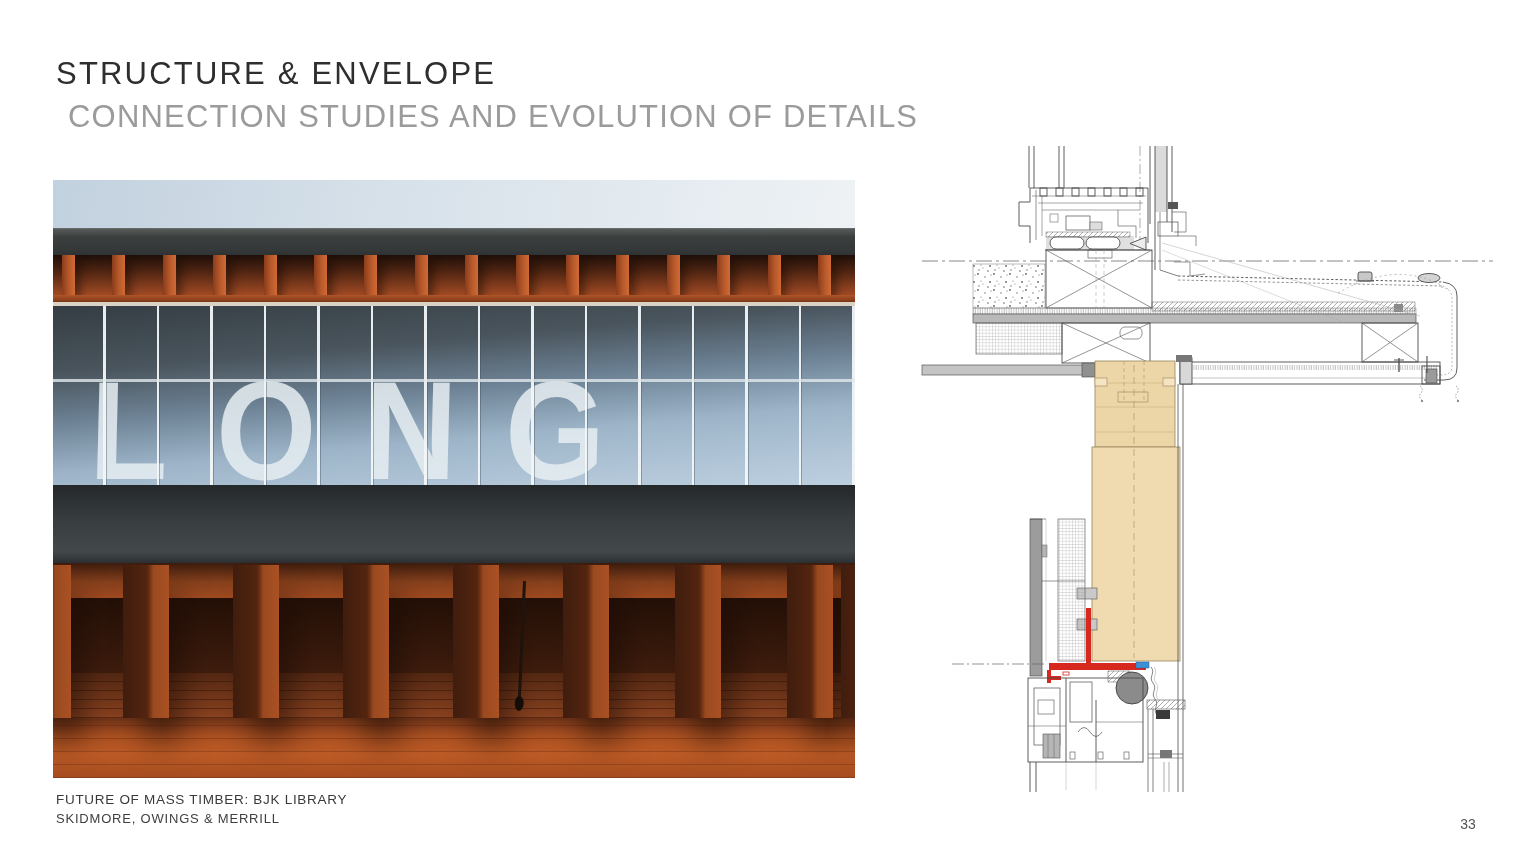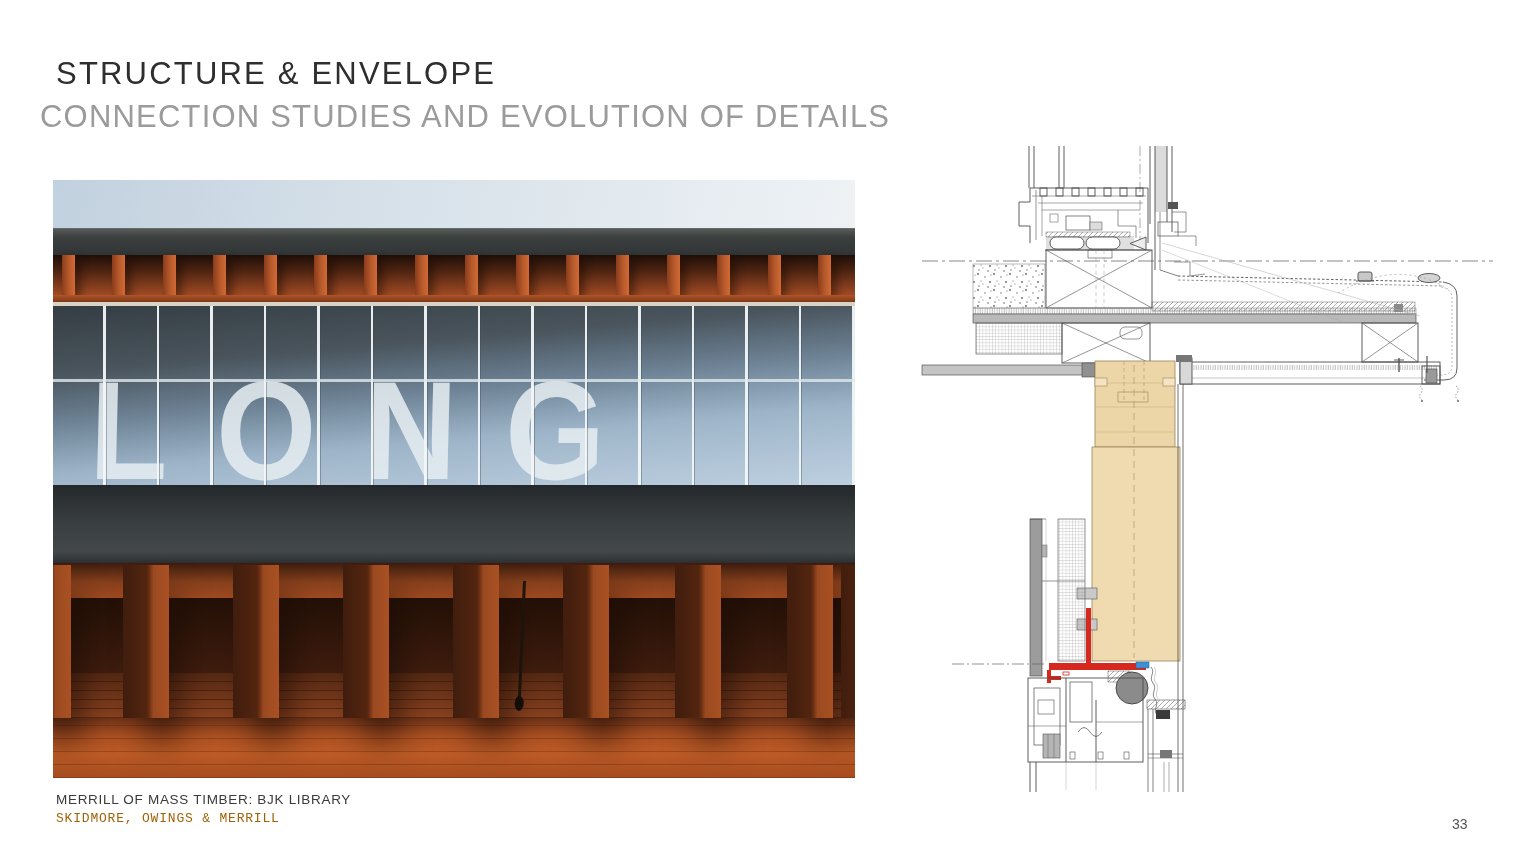--- a/index.html
+++ b/index.html
@@ -1,26 +1,26 @@
 <!DOCTYPE html>
 <html><head>
 <meta charset="utf-8">
 <style>
   html,body{margin:0;padding:0;background:#e8e8e8;}
   #slide{position:relative;width:1536px;height:864px;background:#ffffff;overflow:hidden;
          font-family:"Liberation Sans",sans-serif;}
   
   .title{position:absolute;left:56px;top:56px;font-size:31px;letter-spacing:2.2px;
          color:#2e2e2e;font-weight:400;white-space:nowrap;text-align:right;}
-  .subtitle{position:absolute;left:40px;top:99px;font-size:31px;letter-spacing:1.2px;
+  .subtitle{position:absolute;left:68px;top:99px;font-size:31px;letter-spacing:1.2px;
          color:#9b9b9b;font-weight:400;white-space:nowrap;}
   
   .footer-project{position:absolute;left:56px;top:792px;font-size:13.5px;letter-spacing:.7px;color:#3a3a3a;}
-  .footer-firm{position:absolute;left:56px;top:811px;font-size:13px;letter-spacing:.8px;color:#a16207;font-family:Liberation Mono, monospace;}
-  .page-num{position:absolute;left:1452px;top:816px;width:32px;text-align:left;font-size:14px;color:#555;}
+  .footer-firm{position:absolute;left:56px;top:811px;font-size:13px;letter-spacing:.8px;color:#404040;}
+  .page-num{position:absolute;left:1452px;top:816px;width:32px;text-align:center;font-size:14px;color:#555;}
   
   #photo{position:absolute;left:53px;top:180px;width:802px;height:598px;overflow:hidden;background:#222;}
   #photo .layer{position:absolute;left:0;width:100%;}
   .sky{top:0;height:48px;background:linear-gradient(100deg,#c2d1df 0%,#d8e2ea 45%,#eef2f5 100%);}
   .fascia{top:48px;height:27px;background:linear-gradient(180deg,#50545200,#0000 0),linear-gradient(180deg,#565a58 0%,#3b3f3e 30%,#303435 100%);border-top:1px solid #666a68;}
   .finrow{top:75px;height:47px;background:linear-gradient(180deg,#1e0f08 0%,#502512 35%,#8c4120 72%,#a84e24 90%,#b0552a 100%);}
   .finrow .fin{position:absolute;top:0;width:13px;height:41px;
       background:linear-gradient(90deg,#8a3c1c,#b85a2b 55%,#d06a36);box-shadow:6px 4px 8px rgba(20,8,2,.45);}
   .ledge{top:115px;height:7px;background:linear-gradient(180deg,#b0552a,#7c3817);}
   .glass{top:122px;height:183px;background:
@@ -311,16 +311,16 @@
         <line x1="1153" y1="709" x2="1153" y2="792" stroke-width=".7"></line>
         <line x1="1148" y1="754" x2="1183" y2="754" stroke-width=".6"></line>
         <line x1="1148" y1="758" x2="1183" y2="758" stroke-width=".5"></line>
         <rect x="1160" y="750" width="12" height="8" fill="#777" stroke="none"></rect>
         <line x1="1164" y1="762" x2="1164" y2="792" stroke="#777" stroke-width=".6"></line>
         <line x1="1169" y1="762" x2="1169" y2="792" stroke="#777" stroke-width=".6"></line>
       </g>
     </g>
   </svg>
 
-  <div class="footer-project">MERRILL OF MASS TIMBER: BJK LIBRARY</div>
+  <div class="footer-project">FUTURE OF MASS TIMBER: BJK LIBRARY</div>
   <div class="footer-firm">SKIDMORE, OWINGS &amp; MERRILL</div>
   <div class="page-num">33</div>
 </div>
 
 </body></html>

